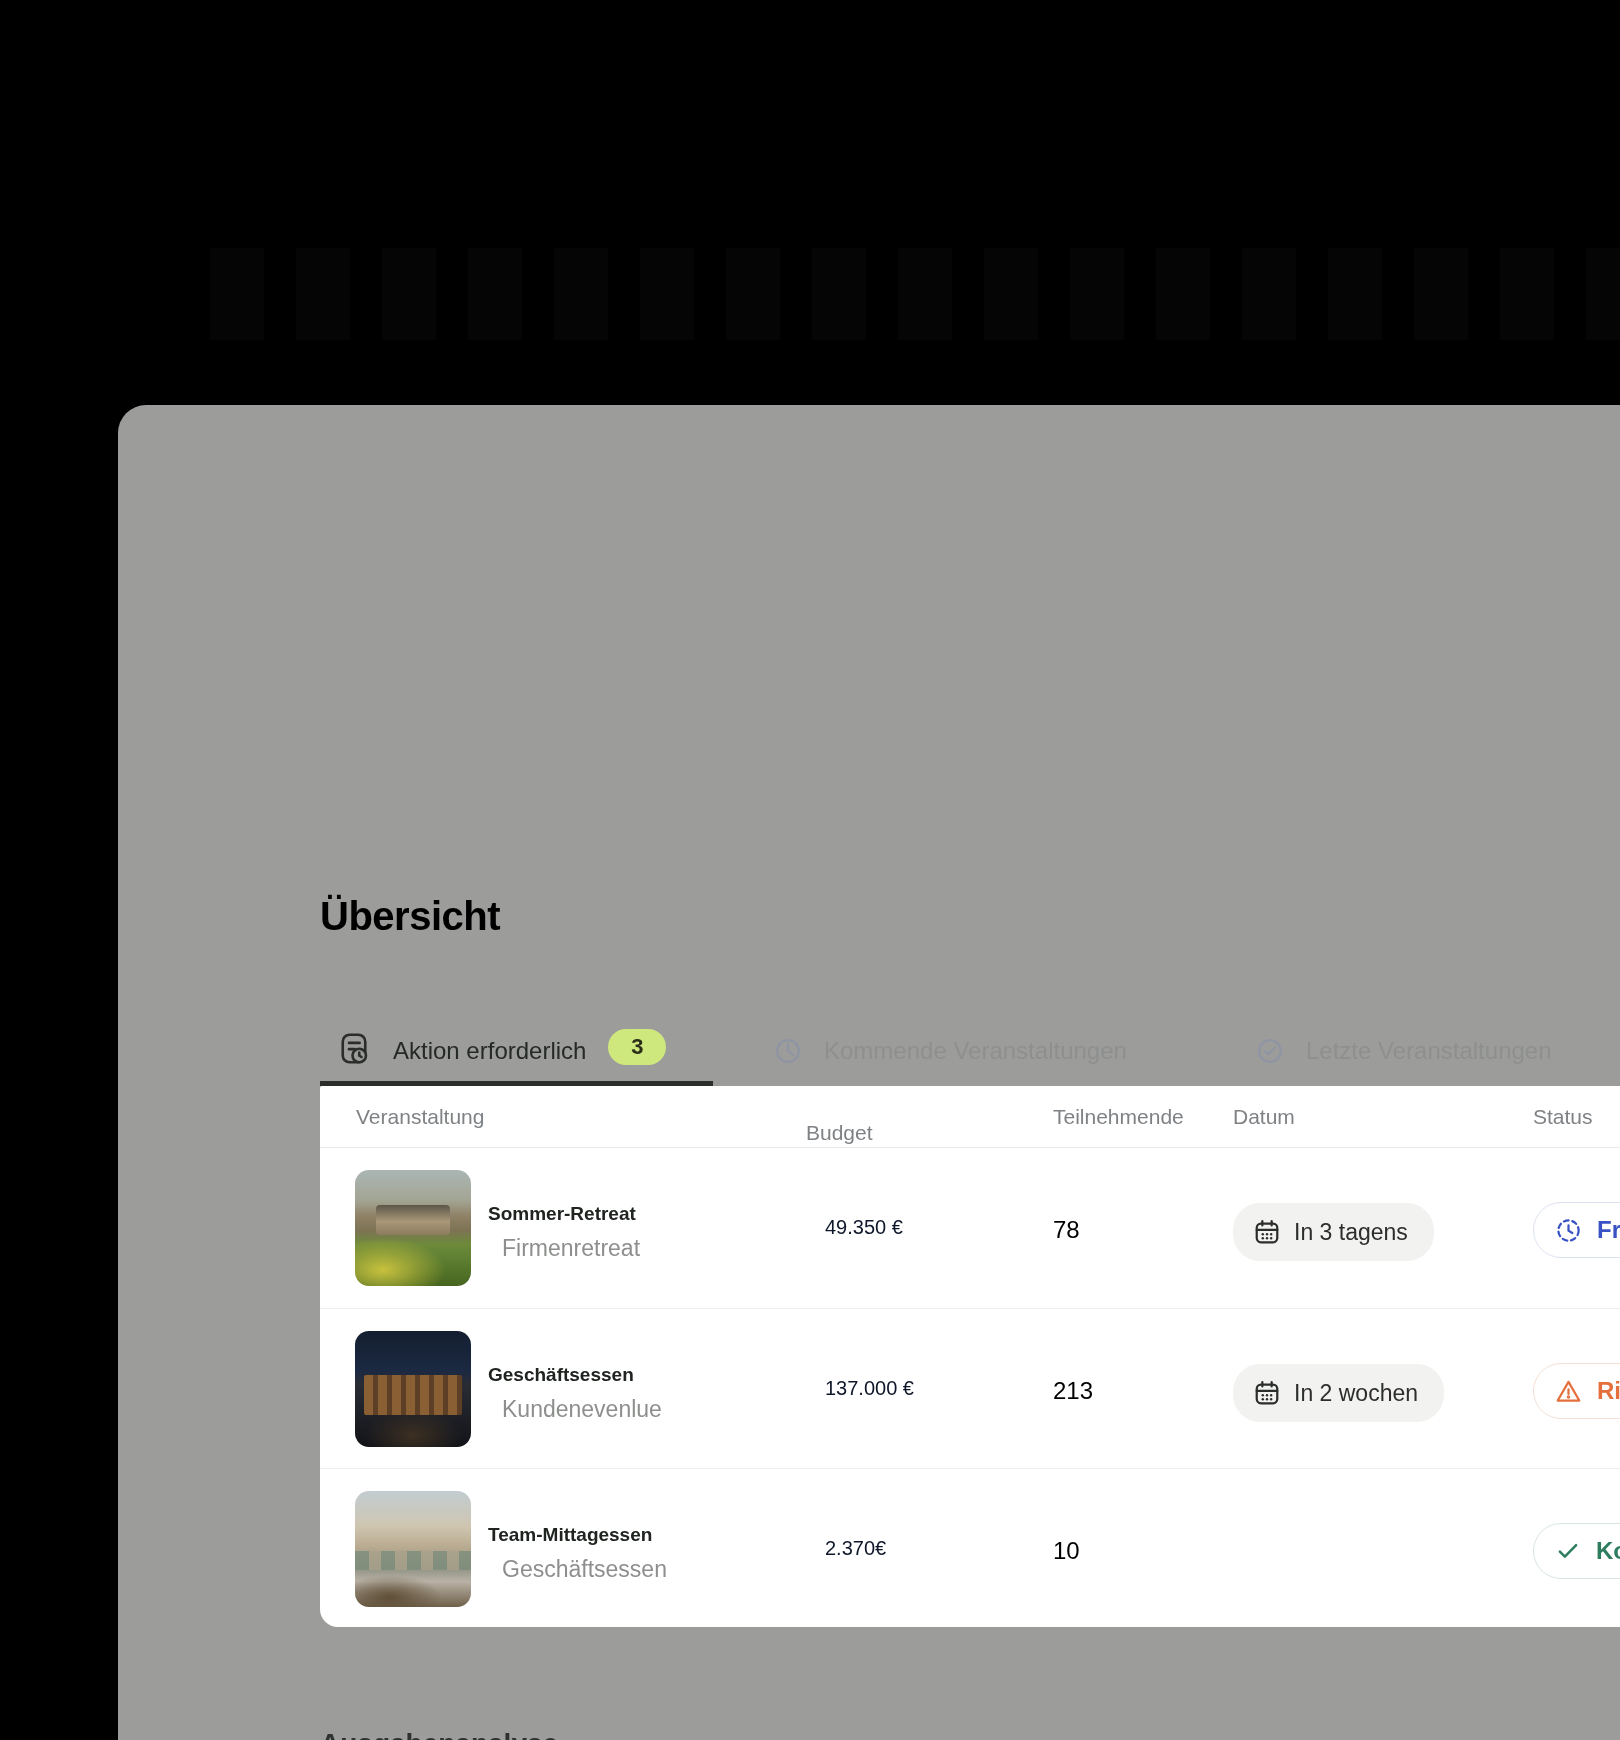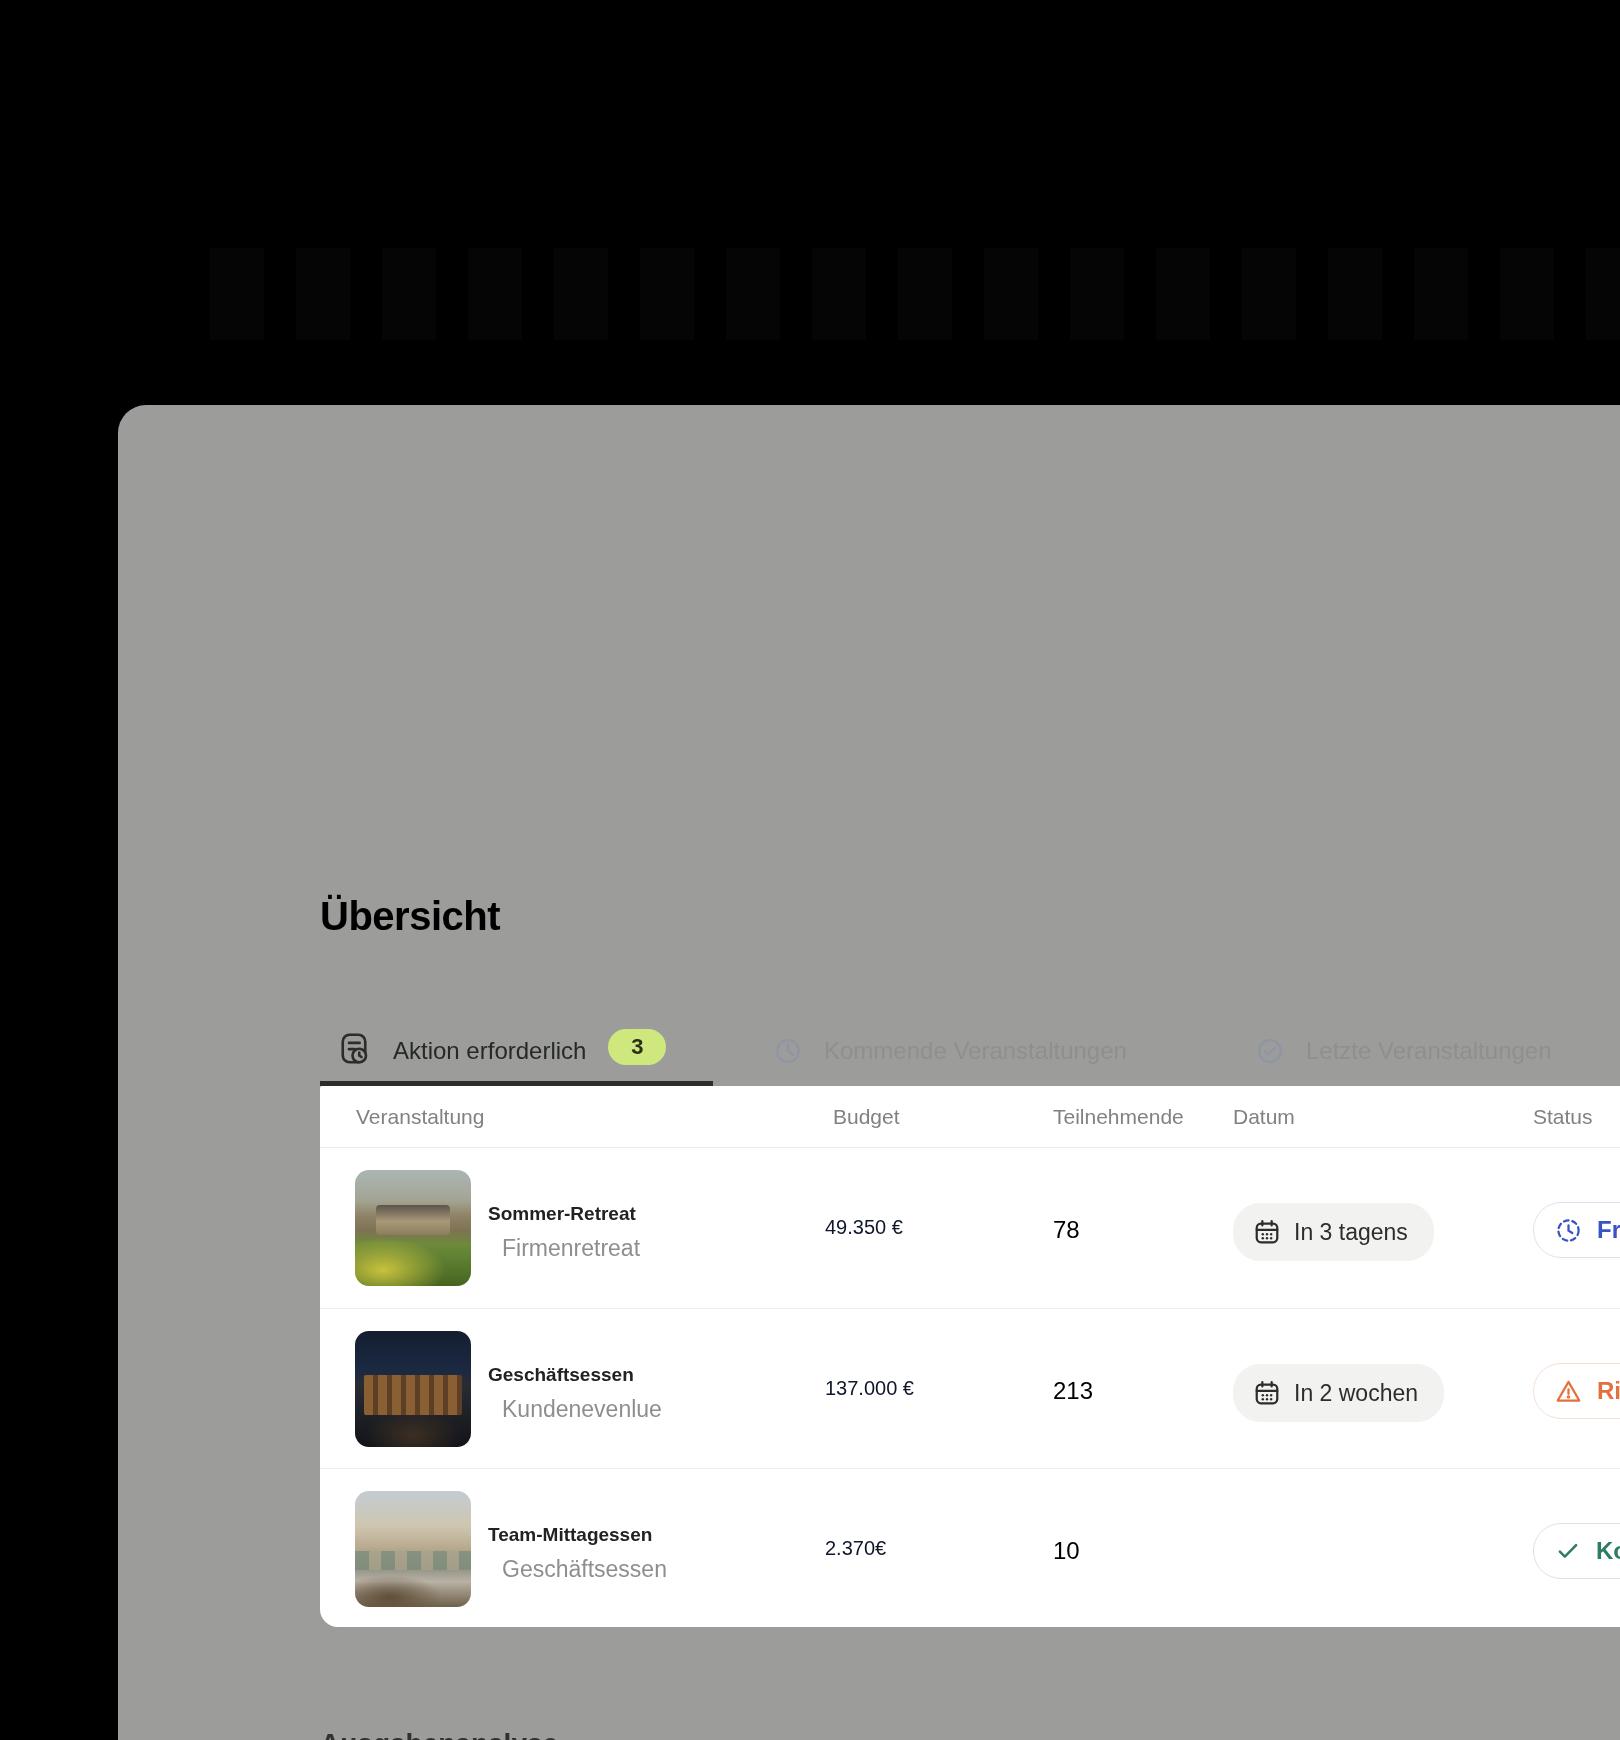--- a/index.html
+++ b/index.html
@@ -53,21 +53,21 @@
     background:#2b2e2b;
   }
 
   
   .table-card {
     position:absolute; left:202px; top:681px; width:1470px; height:541px;
     background:#fff; border-radius:2px 0 0 18px;
   }
   .thead { position:absolute; top:0; left:0; right:0; height:62px; border-bottom:1px solid #e9e9e7; }
   .th { position:absolute; top:19px; font-size:21px; color:#7f8285; white-space:nowrap; }
-  .th-0 { left:36px; } .th-1 { left:513px; } .th-2 { left:733px; }
+  .th-0 { left:36px; } .th-1 { left:486px;margin-top:16px; } .th-2 { left:733px; }
   .th-3 { left:913px; } .th-4 { left:1213px;text-align:center; }
 
   .trow { position:absolute; left:0; right:0; height:160px; cursor:pointer; }
   .trow-1 { top:62px; }
   .trow-2 { top:222px; border-top:1px solid #ededea; }
   .trow-3 { top:382px; border-top:1px solid #ededea; }
 
   .thumb {
     position:absolute; left:35px; top:22px; width:116px; height:116px;
     border-radius:14px; overflow:hidden;

